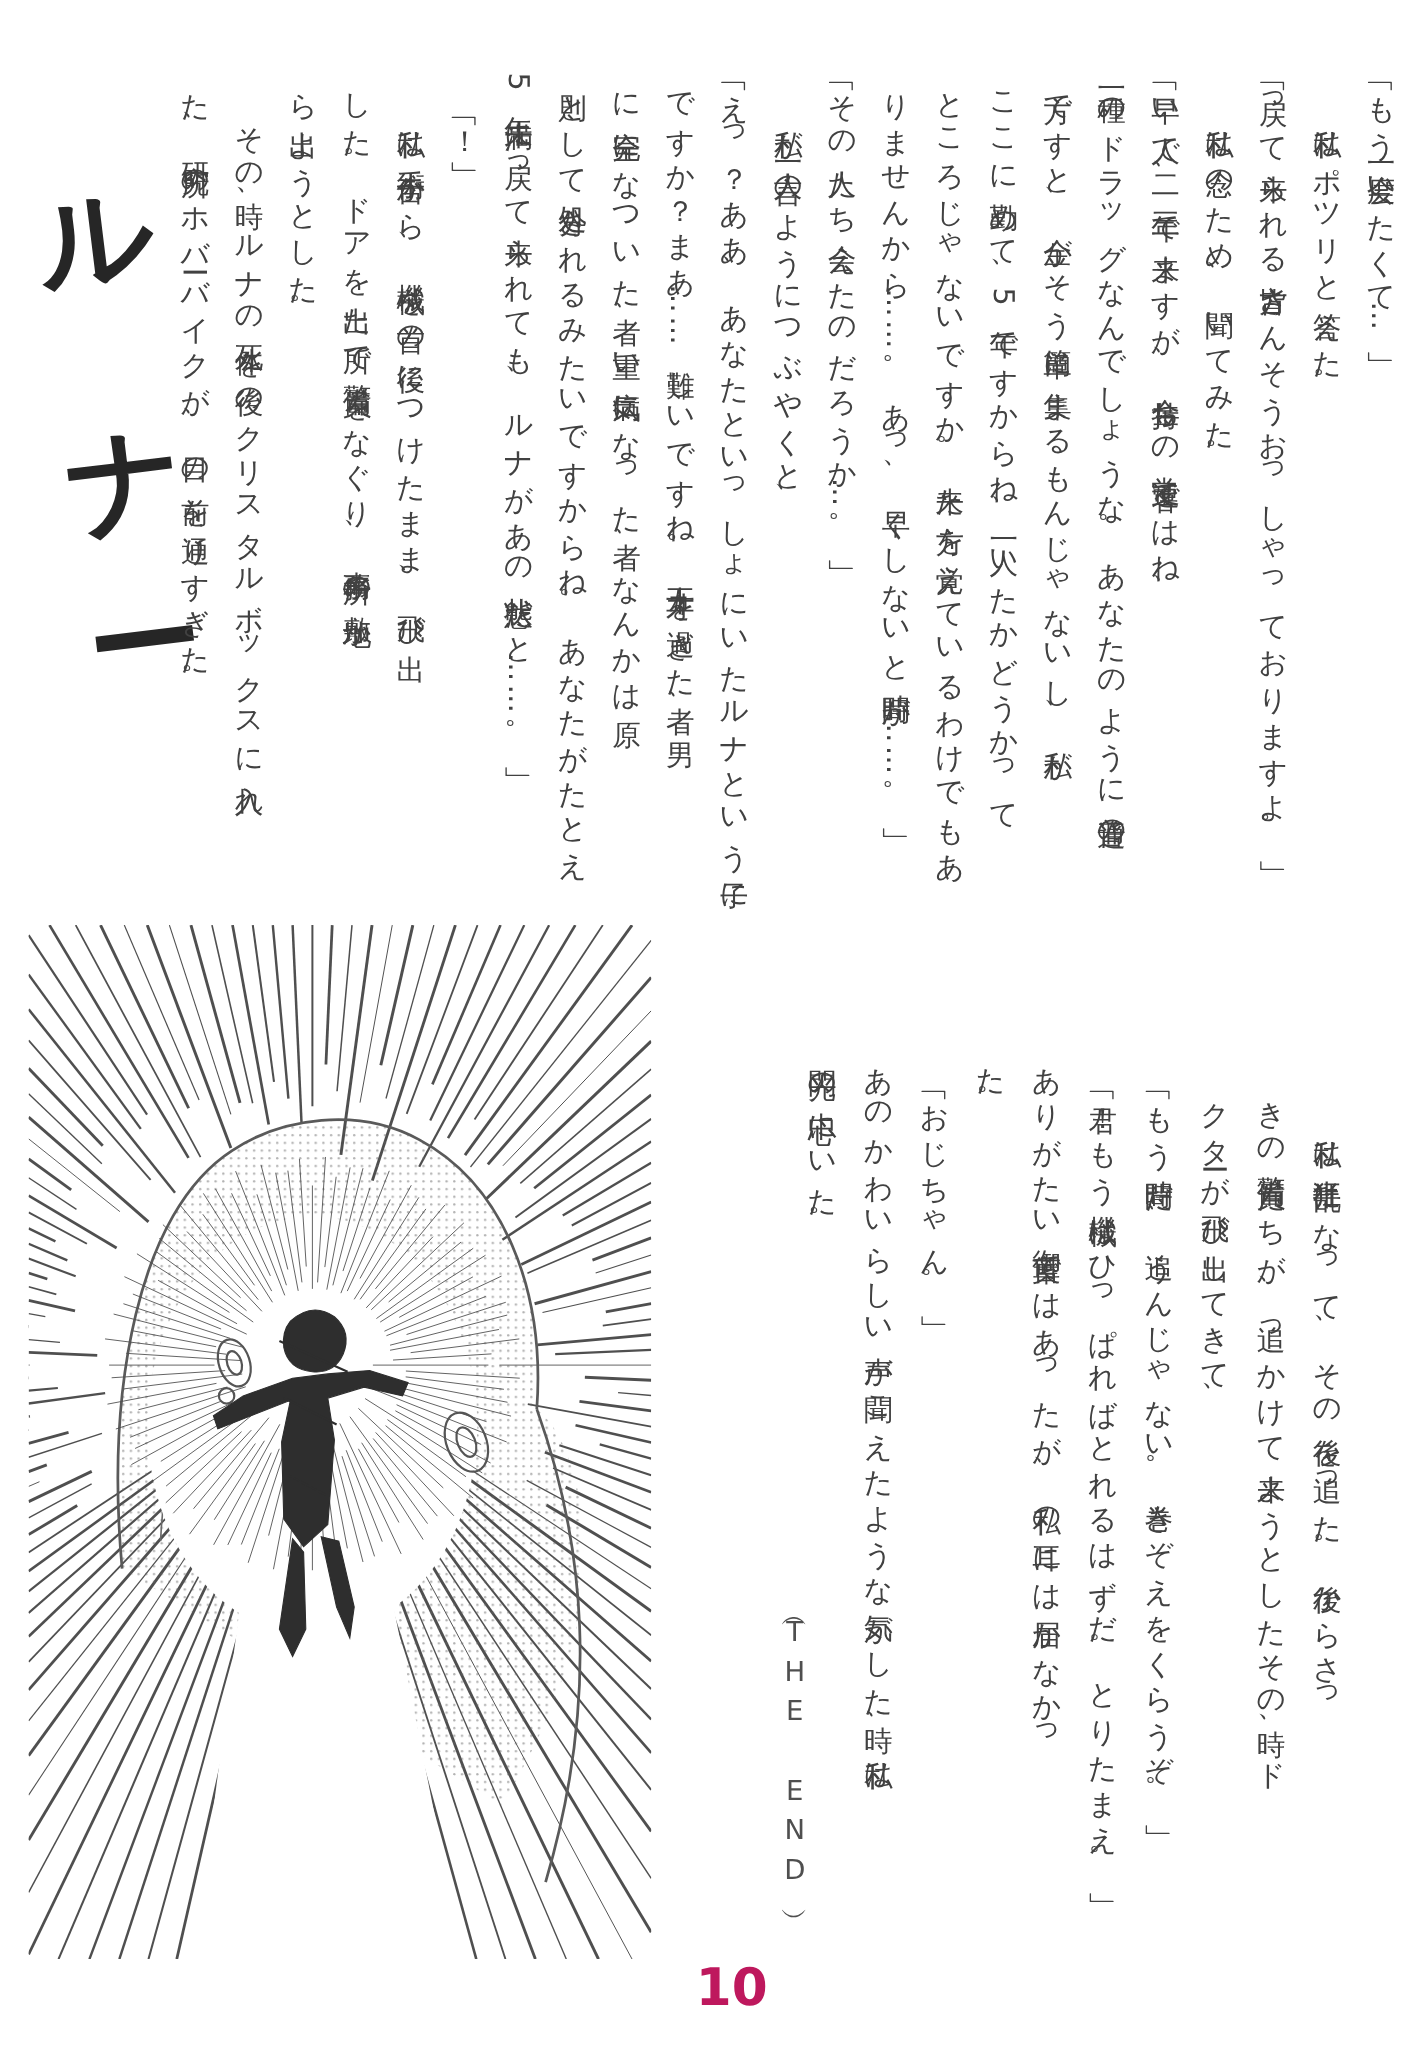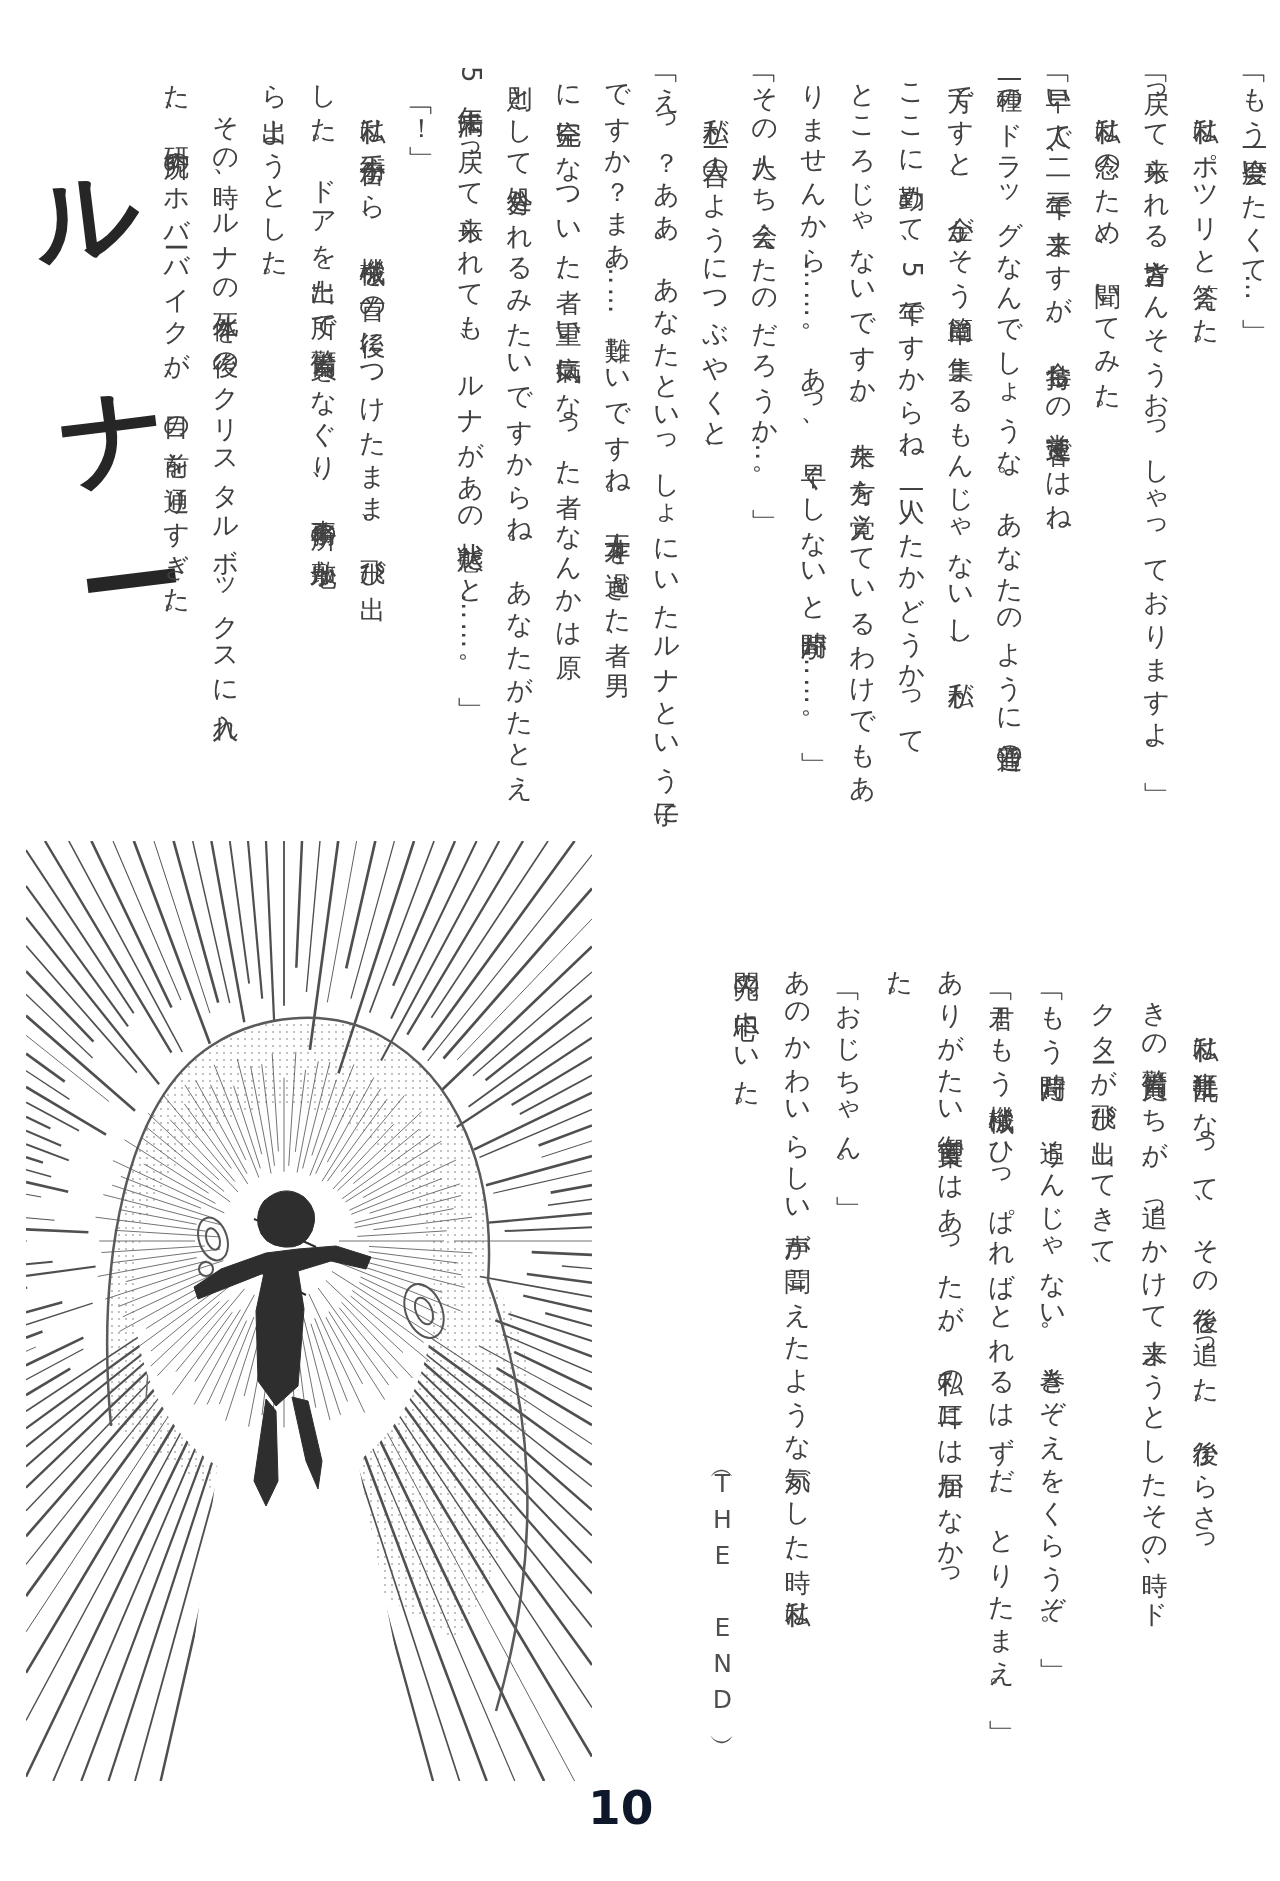--- a/index.html
+++ b/index.html
@@ -28,21 +28,21 @@
     color:#262626;transform:rotate(-7deg);
     font-family:"DejaVu Serif",serif;
   }
   #the-end{
     position:absolute;left:706px;top:1462px;
     writing-mode:vertical-rl;text-orientation:upright;
     font-size:25px;letter-spacing:7px;color:#4f4f4f;white-space:nowrap;
   }
   #page-number{
     position:absolute;left:588px;top:1780px;width:110px;
-    text-align:left;font-size:47px;font-weight:bold;color:#0f172a;
+    text-align:right;font-size:47px;font-weight:bold;color:#be185d;
   }
   #illustration{position:absolute;left:26px;top:841px;width:566px;height:940px;}
 </style>
 </head>
 <body>
 
 <div id="title-calligraphy">ルナー</div>
 
 <div id="top-block" class="vblock">
   <div class="vcol">「もう一度会いたくて…」</div>

